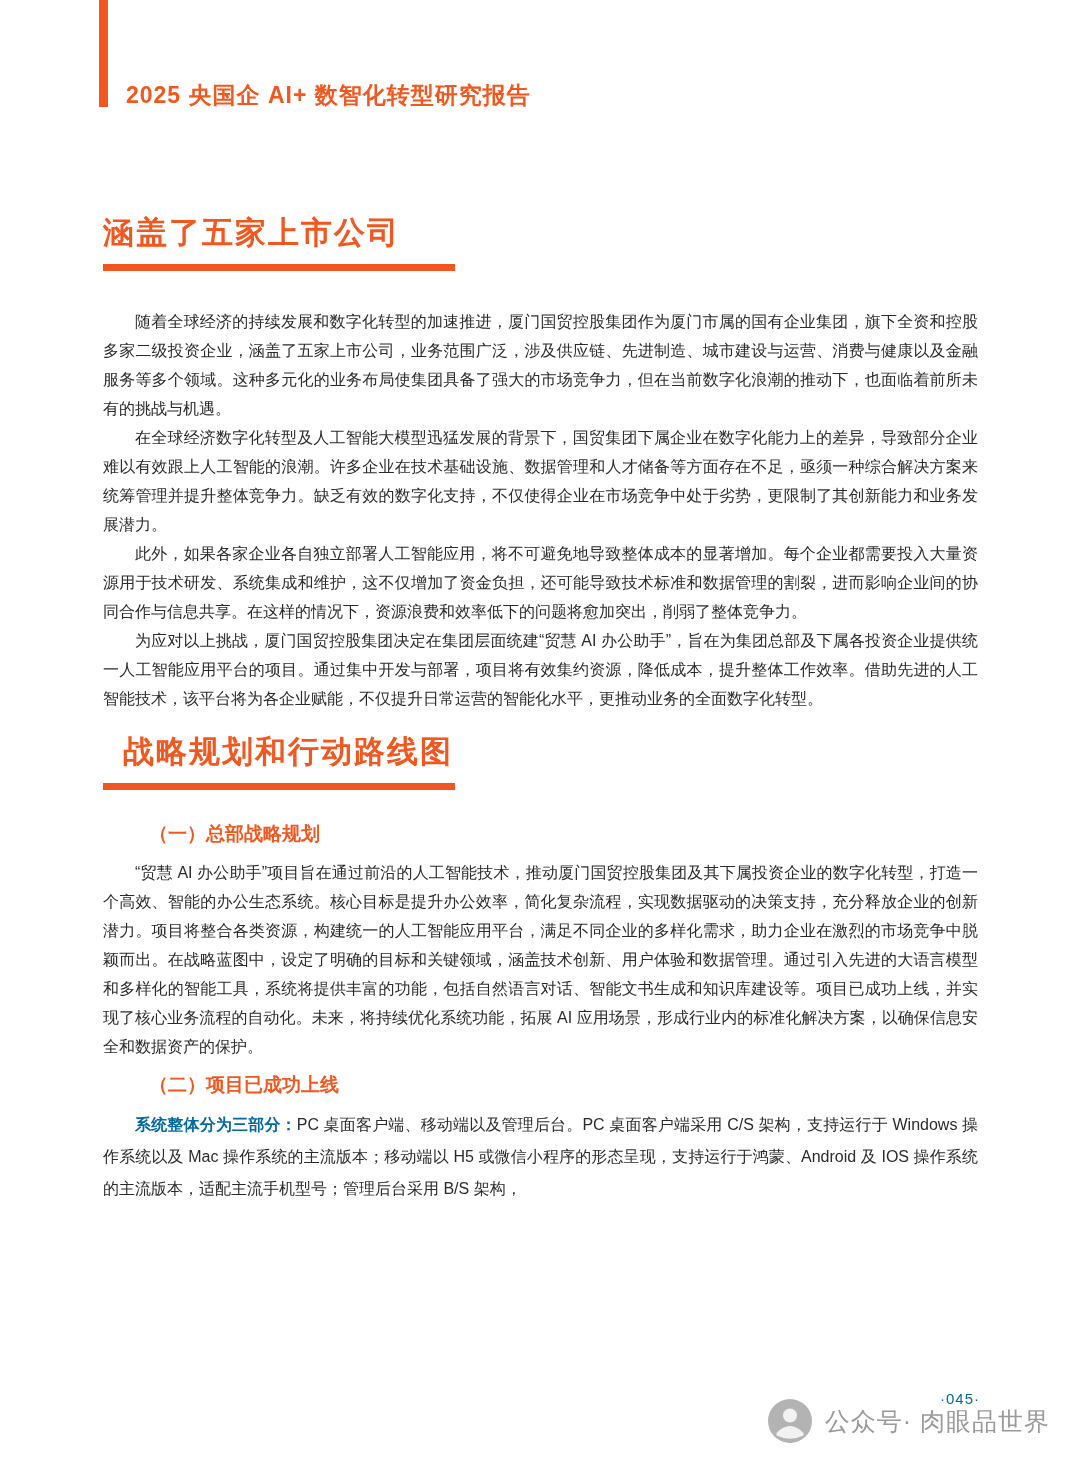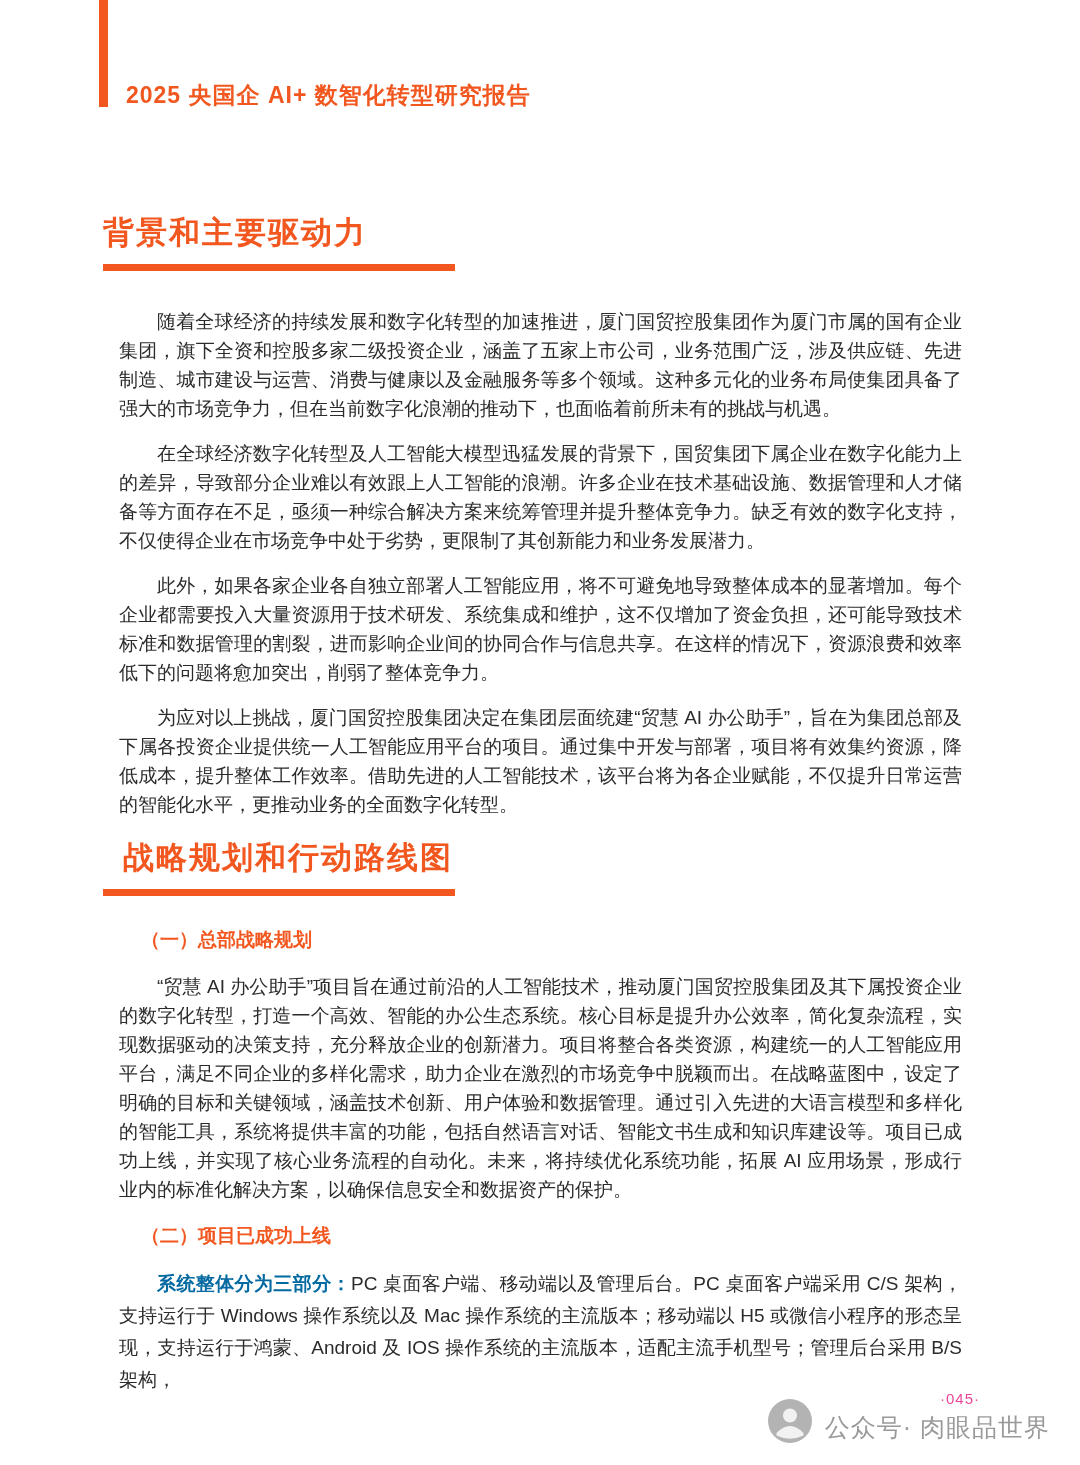--- a/index.html
+++ b/index.html
@@ -42,57 +42,57 @@
     width: 352px; height: 7px;
     background: #F2571F;
     margin-top: 12px;
   }
   #sec1-title { margin-top: 214px; }
   #sec1-rule  { margin-bottom: 36px; }
   #sec2-title { margin-top: 20px; margin-left: 20px; }
   #sec2-rule  { margin-bottom: 28px; }
 
   p.body {
-    margin: 16px;
-    font-size: 19px; line-height: 29px;
+    margin: 0;
+    font-size: 16px; line-height: 29px;
     text-align: justify;
     text-indent: 2em;
     color: #2b2b2b;
   }
   .subhead {
-    margin: 0;
+    margin: 8px;
     font-size: 19px; line-height: 32px;
     font-weight: bold;
     color: #F2571F;
     text-indent: 2em;
   }
   .lead { color: #0369a1; font-weight: bold; }
   p.arch { line-height: 32px; }
 
   
   .page-number {
     position: absolute; right: 100px; top: 1390px;
-    font-size: 15px; color: #ec4899; letter-spacing: 1px;
+    font-size: 15px; color: #0369a1; letter-spacing: 1px;
   }
   .watermark {
     position: absolute; right: 30px; top: 1398px;
-    display: flex; align-items: flex-end; gap: 12px;
+    display: flex; align-items: center; gap: 12px;
     color: #9a9a9a; font-size: 25px; letter-spacing: 1px;
   }
   .wm-icon { width: 46px; height: 46px; flex: 0 0 auto; }
 </style>
 </head>
 <body>
 
 <div class="accent-bar"></div>
 <div class="header-title">2025 央国企 AI+ 数智化转型研究报告</div>
 
 <div class="content">
 
-  <h1 class="sec-title" id="sec1-title">背景和主要驱动力</h1>
+  <h1 class="sec-title" id="sec1-title">涵盖了五家上市公司</h1>
   <div class="sec-rule" id="sec1-rule"></div>
 
   <p class="body">随着全球经济的持续发展和数字化转型的加速推进，厦门国贸控股集团作为厦门市属的国有企业集团，旗下全资和控股多家二级投资企业，涵盖了五家上市公司，业务范围广泛，涉及供应链、先进制造、城市建设与运营、消费与健康以及金融服务等多个领域。这种多元化的业务布局使集团具备了强大的市场竞争力，但在当前数字化浪潮的推动下，也面临着前所未有的挑战与机遇。</p>
   <p class="body">在全球经济数字化转型及人工智能大模型迅猛发展的背景下，国贸集团下属企业在数字化能力上的差异，导致部分企业难以有效跟上人工智能的浪潮。许多企业在技术基础设施、数据管理和人才储备等方面存在不足，亟须一种综合解决方案来统筹管理并提升整体竞争力。缺乏有效的数字化支持，不仅使得企业在市场竞争中处于劣势，更限制了其创新能力和业务发展潜力。</p>
   <p class="body">此外，如果各家企业各自独立部署人工智能应用，将不可避免地导致整体成本的显著增加。每个企业都需要投入大量资源用于技术研发、系统集成和维护，这不仅增加了资金负担，还可能导致技术标准和数据管理的割裂，进而影响企业间的协同合作与信息共享。在这样的情况下，资源浪费和效率低下的问题将愈加突出，削弱了整体竞争力。</p>
   <p class="body">为应对以上挑战，厦门国贸控股集团决定在集团层面统建“贸慧 AI 办公助手”，旨在为集团总部及下属各投资企业提供统一人工智能应用平台的项目。通过集中开发与部署，项目将有效集约资源，降低成本，提升整体工作效率。借助先进的人工智能技术，该平台将为各企业赋能，不仅提升日常运营的智能化水平，更推动业务的全面数字化转型。</p>
 
   <h1 class="sec-title" id="sec2-title">战略规划和行动路线图</h1>
   <div class="sec-rule" id="sec2-rule"></div>
 

